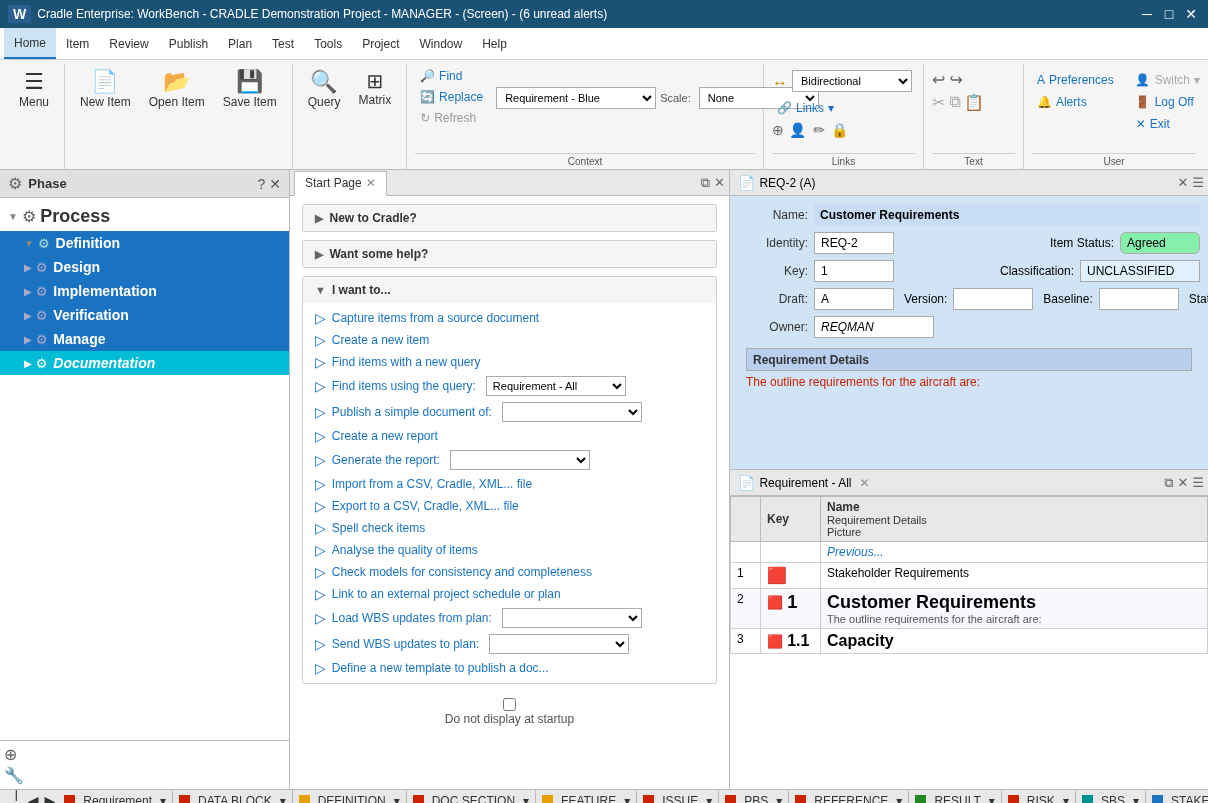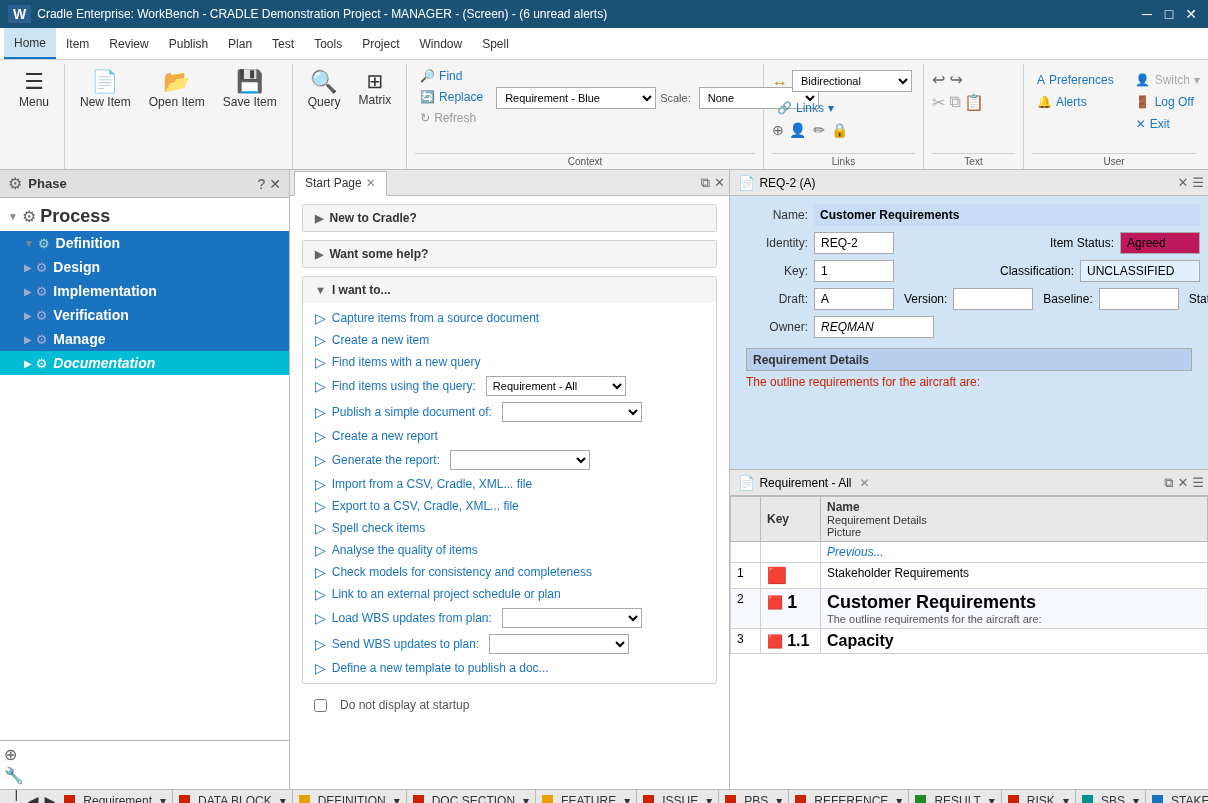--- a/index.html
+++ b/index.html
@@ -247,24 +247,25 @@
       border: 1px solid #aaa;
       background: white;
       padding: 0 2px;
       width: 140px;
       cursor: pointer;
       margin-left: 4px;
     }
     .do-not-display {
       display: flex;
       align-items: center;
-      gap: 13px;
+      gap: 1px;
       padding: 6px 12px;
       font-size: 11px;
       color: #555;
+      flex-direction: column;
     }
 
     
     #right-panels {
       flex: 1;
       display: flex;
       flex-direction: column;
       overflow: hidden;
     }
 
@@ -428,21 +429,21 @@
 <div id="menu-bar">
   <div class="menu-item active">Home</div>
   <div class="menu-item">Item</div>
   <div class="menu-item">Review</div>
   <div class="menu-item">Publish</div>
   <div class="menu-item">Plan</div>
   <div class="menu-item">Test</div>
   <div class="menu-item">Tools</div>
   <div class="menu-item">Project</div>
   <div class="menu-item">Window</div>
-  <div class="menu-item">Spell</div>
+  <div class="menu-item">Help</div>
 </div>
 
 <div id="ribbon">
   <div id="ribbon-content">
 
     <div class="ribbon-group">
       <div class="ribbon-buttons">
         <div class="ribbon-btn-large">
           <span class="ribbon-btn-icon">☰</span>
           <span>Menu</span>
@@ -801,21 +802,21 @@
               <span>Customer Requirements</span>
             </div>
           </div>
 
           <div class="req-field-row">
             <span class="req-field-label">Identity:</span>
             <div class="req-field-value">
               <span>REQ-2</span>
             </div>
             <span style="margin-left:auto;">Item Status:</span>
-            <div class="req-field-value" style="min-width:80px; background:#be185d;">
+            <div class="req-field-value" style="min-width:80px; background:#86efac;border-radius:6px;">
               <span>Agreed</span>
             </div>
           </div>
 
           <div class="req-field-row">
             <span class="req-field-label">Key:</span>
             <div class="req-field-value">
               <span>1</span>
             </div>
             <span style="margin-left:auto;">Classification:</span>

